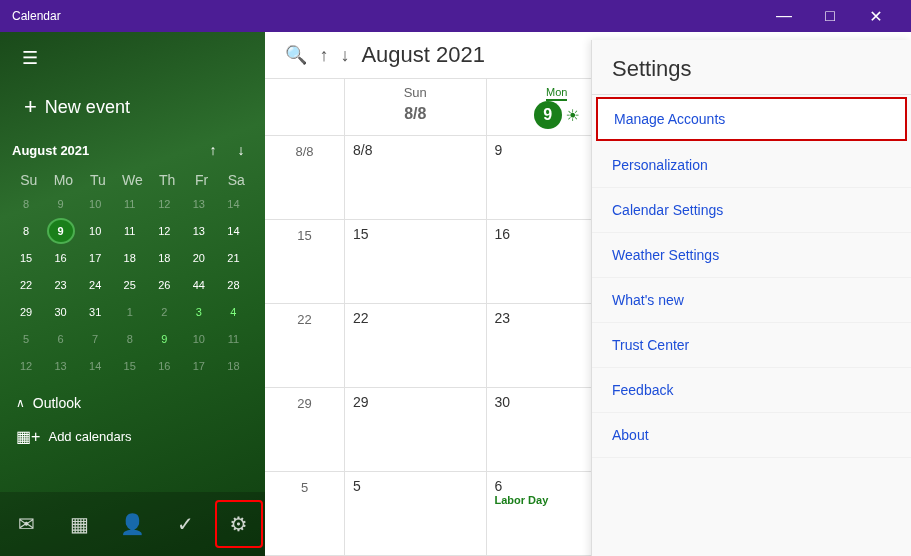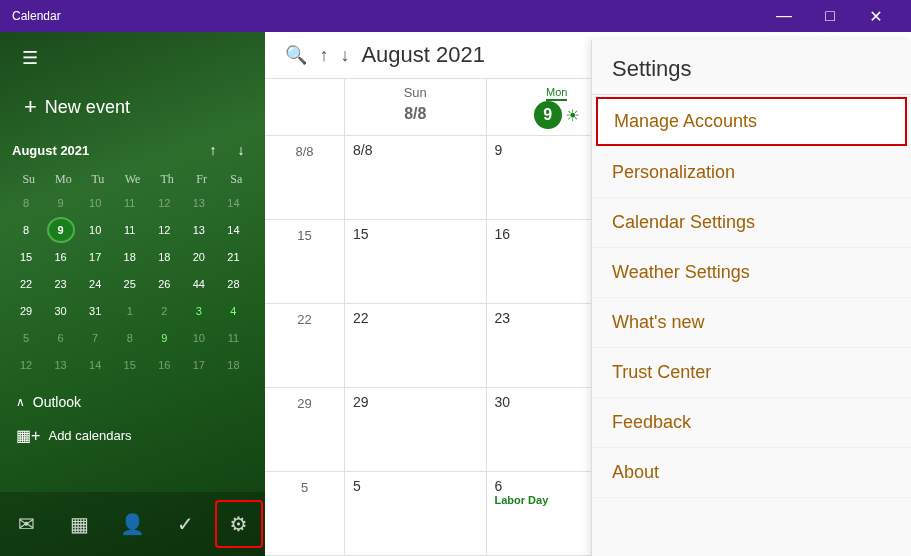--- a/index.html
+++ b/index.html
@@ -139,22 +139,21 @@
       display: grid;
       grid-template-columns: repeat(7, 1fr);
       gap: 1px;
       text-align: center;
       font-size: 11px;
     }
 
     .mini-cal-day-header {
       color: rgba(255,255,255,0.7);
       padding: 2px 0;
-      font-size: 12px;
-      font-family: Liberation Serif, serif;
+      font-size: 14px;
     }
 
     .mini-cal-day {
       width: 28px;
       height: 26px;
       display: flex;
       align-items: center;
       justify-content: center;
       cursor: pointer;
       border-radius: 50%;
@@ -364,22 +363,22 @@
     .settings-title {
       font-size: 22px;
       font-weight: 300;
       padding: 16px 20px 12px;
       border-bottom: 1px solid #e0e0e0;
       color: #333;
     }
 
     .settings-menu-item {
       padding: 14px 20px;
-      font-size: 18px;
-      color: #a16207;
+      font-size: 14px;
+      color: #1d4ed8;
       cursor: pointer;
       border-bottom: 1px solid #f0f0f0;
       display: flex;
       align-items: center;
     }
 
     .settings-menu-item.highlighted {
       border: 2px solid #cc0000;
       background: #fff;
       margin: 2px 4px;

